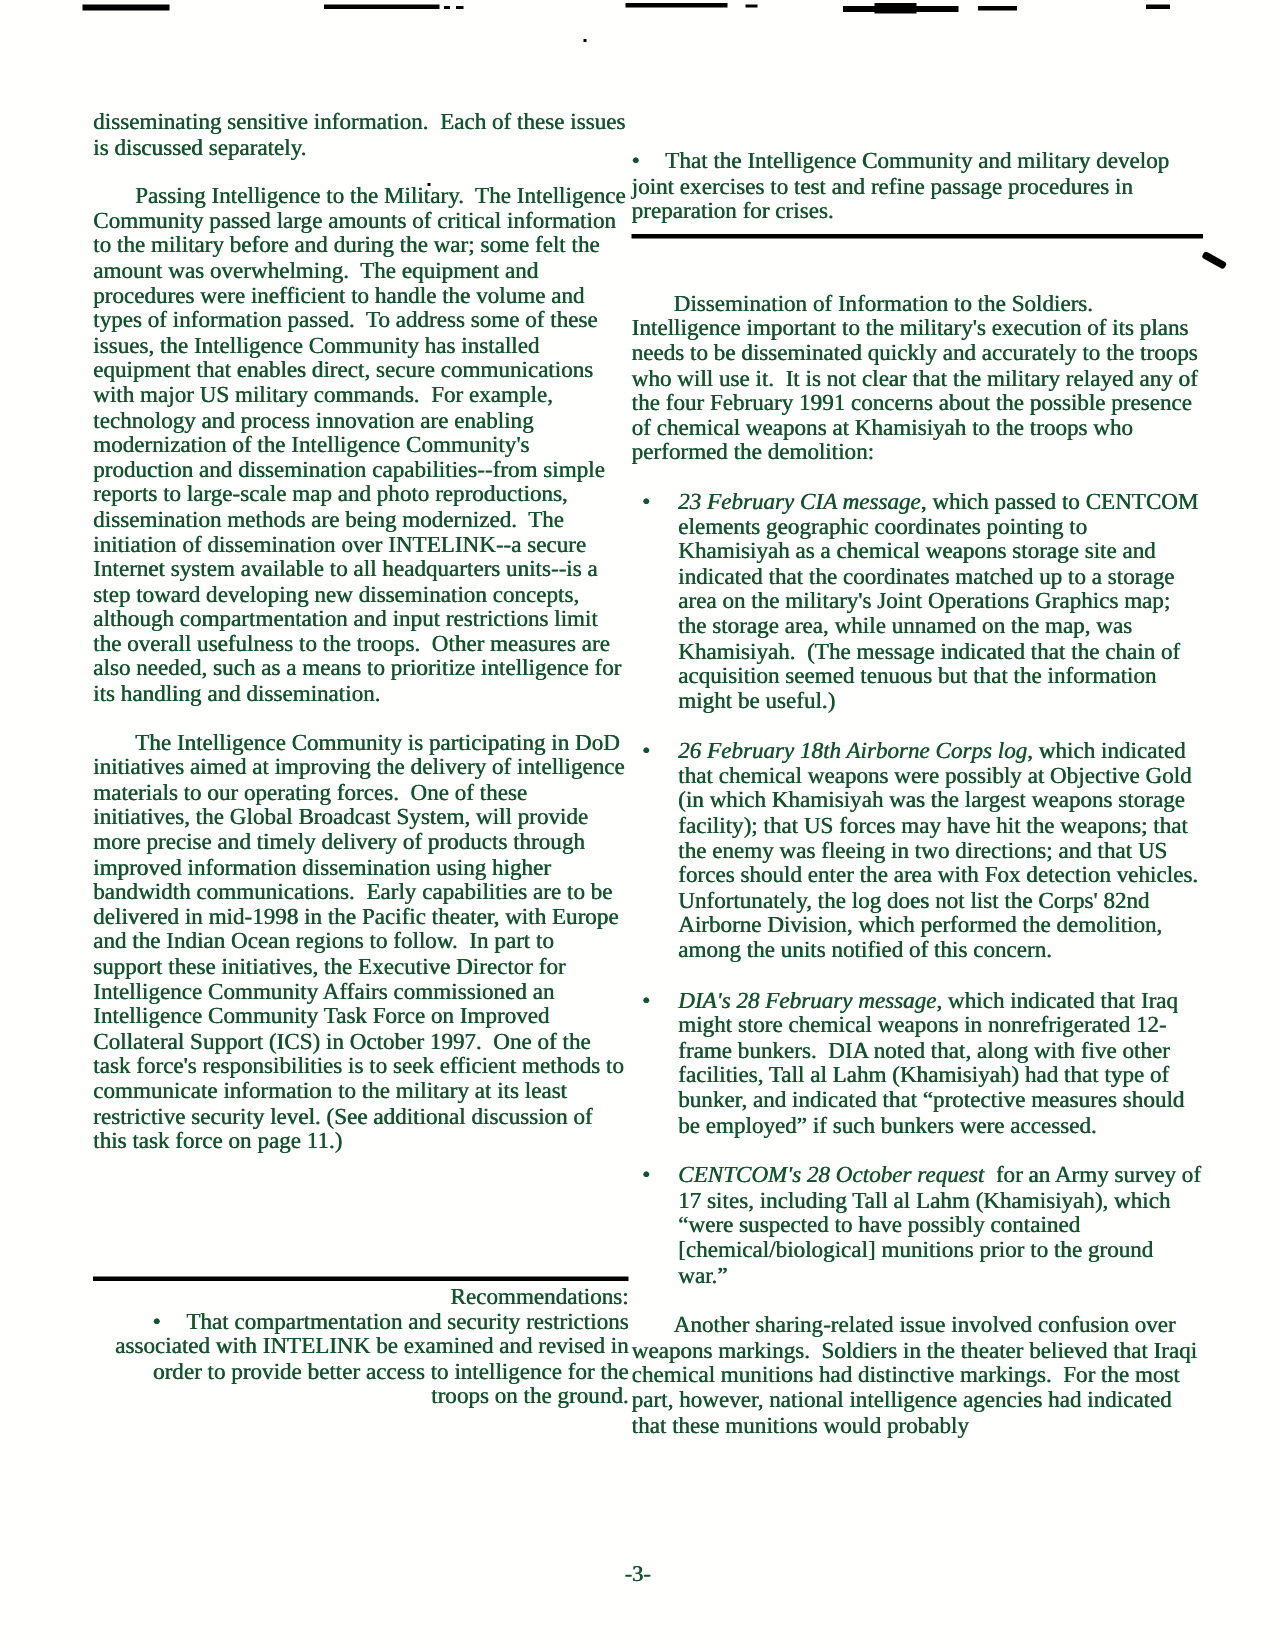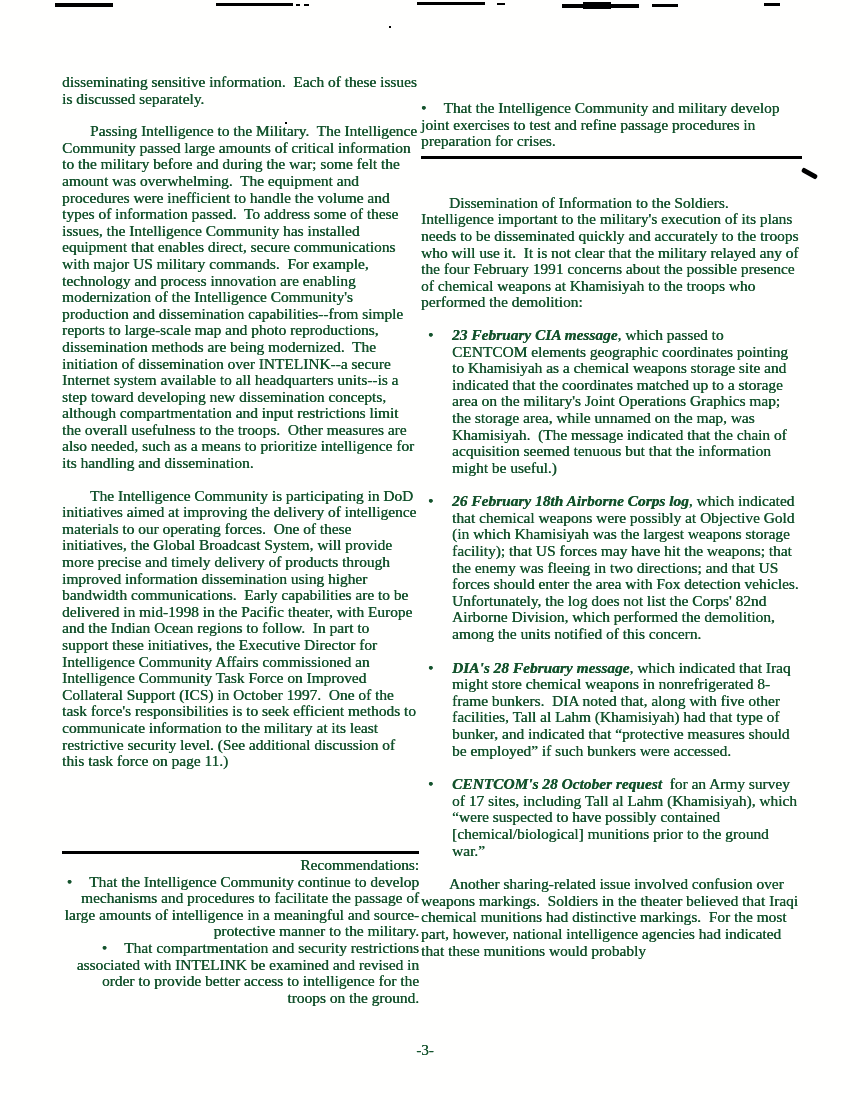--- a/index.html
+++ b/index.html
@@ -18,21 +18,21 @@
   .uline{text-decoration-thickness:1.6px;text-underline-offset:2.5px;}
   .hrule{border:0;border-top:3px solid #000;margin:6px 0 36px 0;}
   .rec-block{position:absolute;left:62px;top:851px;width:357px;font-size:15.4px;line-height:16.6px;text-align:right;}
   .rec-rule{border:0;border-top:3px solid #000;margin:0 0 3px 0;}
   .rec-head{margin:0;white-space:pre-wrap;}
   .rec-item{margin:0;white-space:pre-wrap;}
   .rec-item .bullet{margin-right:17px;}
   .fb{display:flex;margin:0 0 17px 0;}
   .fb .bullet{flex:0 0 31px;padding-left:7px;box-sizing:border-box;}
   .fb-text{flex:1;white-space:pre-wrap;}
-  .fb-text em{font-style:italic;font-weight:bold;}
+  .fb-text em{font-style:italic;font-weight:normal;}
   .page-number{position:absolute;left:0;right:0;top:1042px;text-align:center;font-size:15px;}
   .artifact{position:absolute;background:#000;}
   .pen-mark{position:absolute;left:801px;top:171px;width:17px;height:5px;background:#000;border-radius:2px;transform:rotate(29deg);}
 </style>
 </head>
 <body>
 
 <div class="page">
 
   <div class="artifact" style="left:55px;top:3px;width:58px;height:4px;"></div>
@@ -51,21 +51,20 @@
 
   <div class="col col-left">
     <p class="para">disseminating sensitive information.  Each of these issues is discussed separately.</p>
     <p class="para indent"><span class="uline">Passing Intelligence to the Military.</span><span>  The Intelligence Community passed large amounts of critical information to the military before and during the war; some felt the amount was overwhelming.  The equipment and procedures were inefficient to handle the volume and types of information passed.  To address some of these issues, the Intelligence Community has installed equipment that enables direct, secure communications with major US military commands.  For example, technology and process innovation are enabling modernization of the Intelligence Community's production and dissemination capabilities--from simple reports to large-scale map and photo reproductions, dissemination methods are being modernized.  The initiation of dissemination over INTELINK--a secure Internet system available to all headquarters units--is a step toward developing new dissemination concepts, although compartmentation and input restrictions limit the overall usefulness to the troops.  Other measures are also needed, such as a means to prioritize intelligence for its handling and dissemination.</span></p>
     <p class="para indent last">The Intelligence Community is participating in DoD initiatives aimed at improving the delivery of intelligence materials to our operating forces.  One of these initiatives, the Global Broadcast System, will provide more precise and timely delivery of products through improved information dissemination using higher bandwidth communications.  Early capabilities are to be delivered in mid-1998 in the Pacific theater, with Europe and the Indian Ocean regions to follow.  In part to support these initiatives, the Executive Director for Intelligence Community Affairs commissioned an Intelligence Community Task Force on Improved Collateral Support (ICS) in October 1997.  One of the task force's responsibilities is to seek efficient methods to communicate information to the military at its least restrictive security level. (See additional discussion of this task force on page 11.)</p>
   </div>
 
   <div class="rec-block">
     <hr class="rec-rule">
     <p class="rec-head">Recommendations:</p>
-    <p class="rec-item"><span class="bullet">•</span><span>That the Intelligence Community continue to develop mechanisms and procedures to facilitate the passage of large amounts of intelligence in a meaningful and source-protective manner to the military.</span></p>
     <p class="rec-item"><span class="bullet">•</span><span>That compartmentation and security restrictions associated with INTELINK be examined and revised in order to provide better access to intelligence for the troops on the ground.</span></p>
   </div>
 
   <div class="col col-right">
     <p class="rec-item"><span class="bullet">•</span><span>That the Intelligence Community and military develop joint exercises to test and refine passage procedures in preparation for crises.</span></p>
     <hr class="hrule">
 
     <p class="para indent"><span class="uline">Dissemination of Information to the Soldiers.</span><span>  Intelligence important to the military's execution of its plans needs to be disseminated quickly and accurately to the troops who will use it.  It is not clear that the military relayed any of the four February 1991 concerns about the possible presence of chemical weapons at Khamisiyah to the troops who performed the demolition:</span></p>
 
     <div class="fb">
@@ -73,21 +72,21 @@
       <div class="fb-text"><em>23 February CIA message</em><span>, which passed to CENTCOM elements geographic coordinates pointing to Khamisiyah as a chemical weapons storage site and indicated that the coordinates matched up to a storage area on the military's Joint Operations Graphics map; the storage area, while unnamed on the map, was Khamisiyah.  (The message indicated that the chain of acquisition seemed tenuous but that the information might be useful.)</span></div>
     </div>
 
     <div class="fb">
       <span class="bullet">•</span>
       <div class="fb-text"><em>26 February 18th Airborne Corps log</em><span>, which indicated that chemical weapons were possibly at Objective Gold (in which Khamisiyah was the largest weapons storage facility); that US forces may have hit the weapons; that the enemy was fleeing in two directions; and that US forces should enter the area with Fox detection vehicles.  Unfortunately, the log does not list the Corps' 82nd Airborne Division, which performed the demolition, among the units notified of this concern.</span></div>
     </div>
 
     <div class="fb">
       <span class="bullet">•</span>
-      <div class="fb-text"><em>DIA's 28 February message</em><span>, which indicated that Iraq might store chemical weapons in nonrefrigerated 8-frame bunkers.  DIA noted that, along with five other facilities, Tall al Lahm (Khamisiyah) had that type of bunker, and indicated that “protective measures should be employed” if such bunkers were accessed.</span></div>
+      <div class="fb-text"><em>DIA's 28 February message</em><span>, which indicated that Iraq might store chemical weapons in nonrefrigerated 12-frame bunkers.  DIA noted that, along with five other facilities, Tall al Lahm (Khamisiyah) had that type of bunker, and indicated that “protective measures should be employed” if such bunkers were accessed.</span></div>
     </div>
 
     <div class="fb">
       <span class="bullet">•</span>
       <div class="fb-text"><em>CENTCOM's 28 October request</em><span>  for an Army survey of 17 sites, including Tall al Lahm (Khamisiyah), which “were suspected to have possibly contained [chemical/biological] munitions prior to the ground war.”</span></div>
     </div>
 
     <p class="para indent last">Another sharing-related issue involved confusion over weapons markings.  Soldiers in the theater believed that Iraqi chemical munitions had distinctive markings.  For the most part, however, national intelligence agencies had indicated that these munitions would probably</p>
   </div>
 

